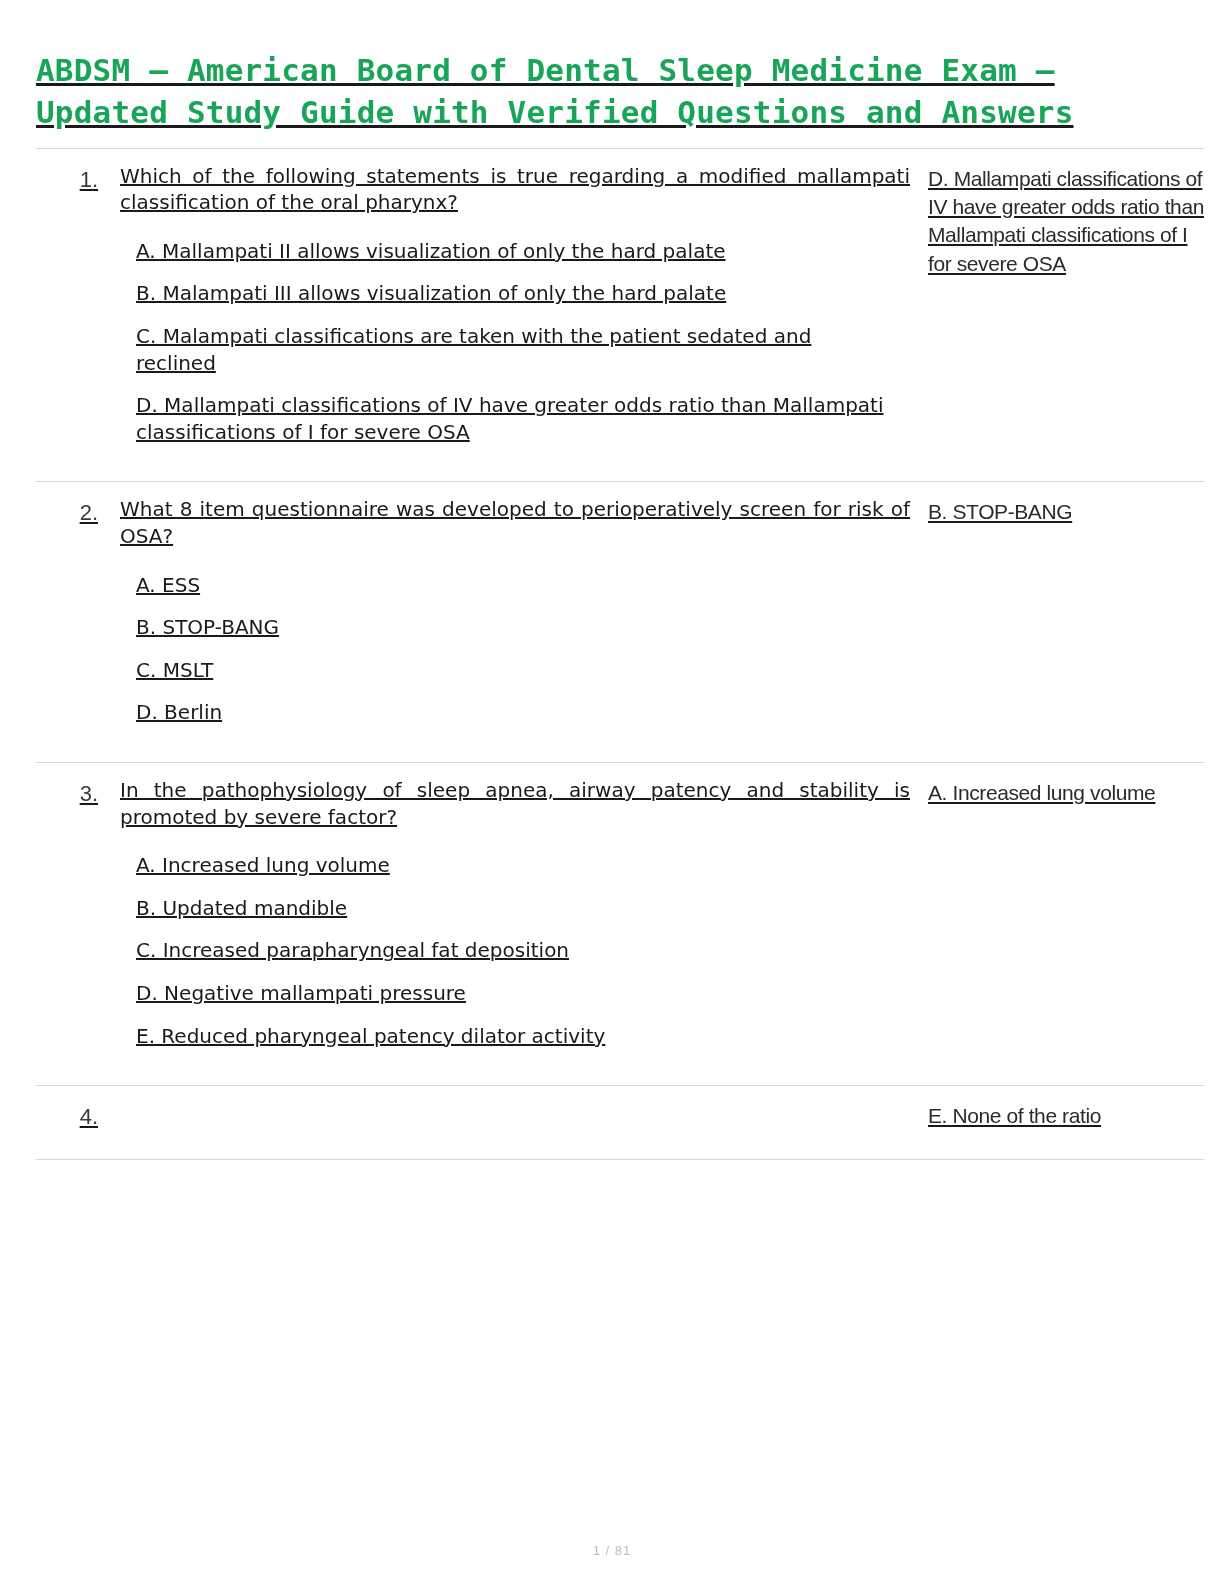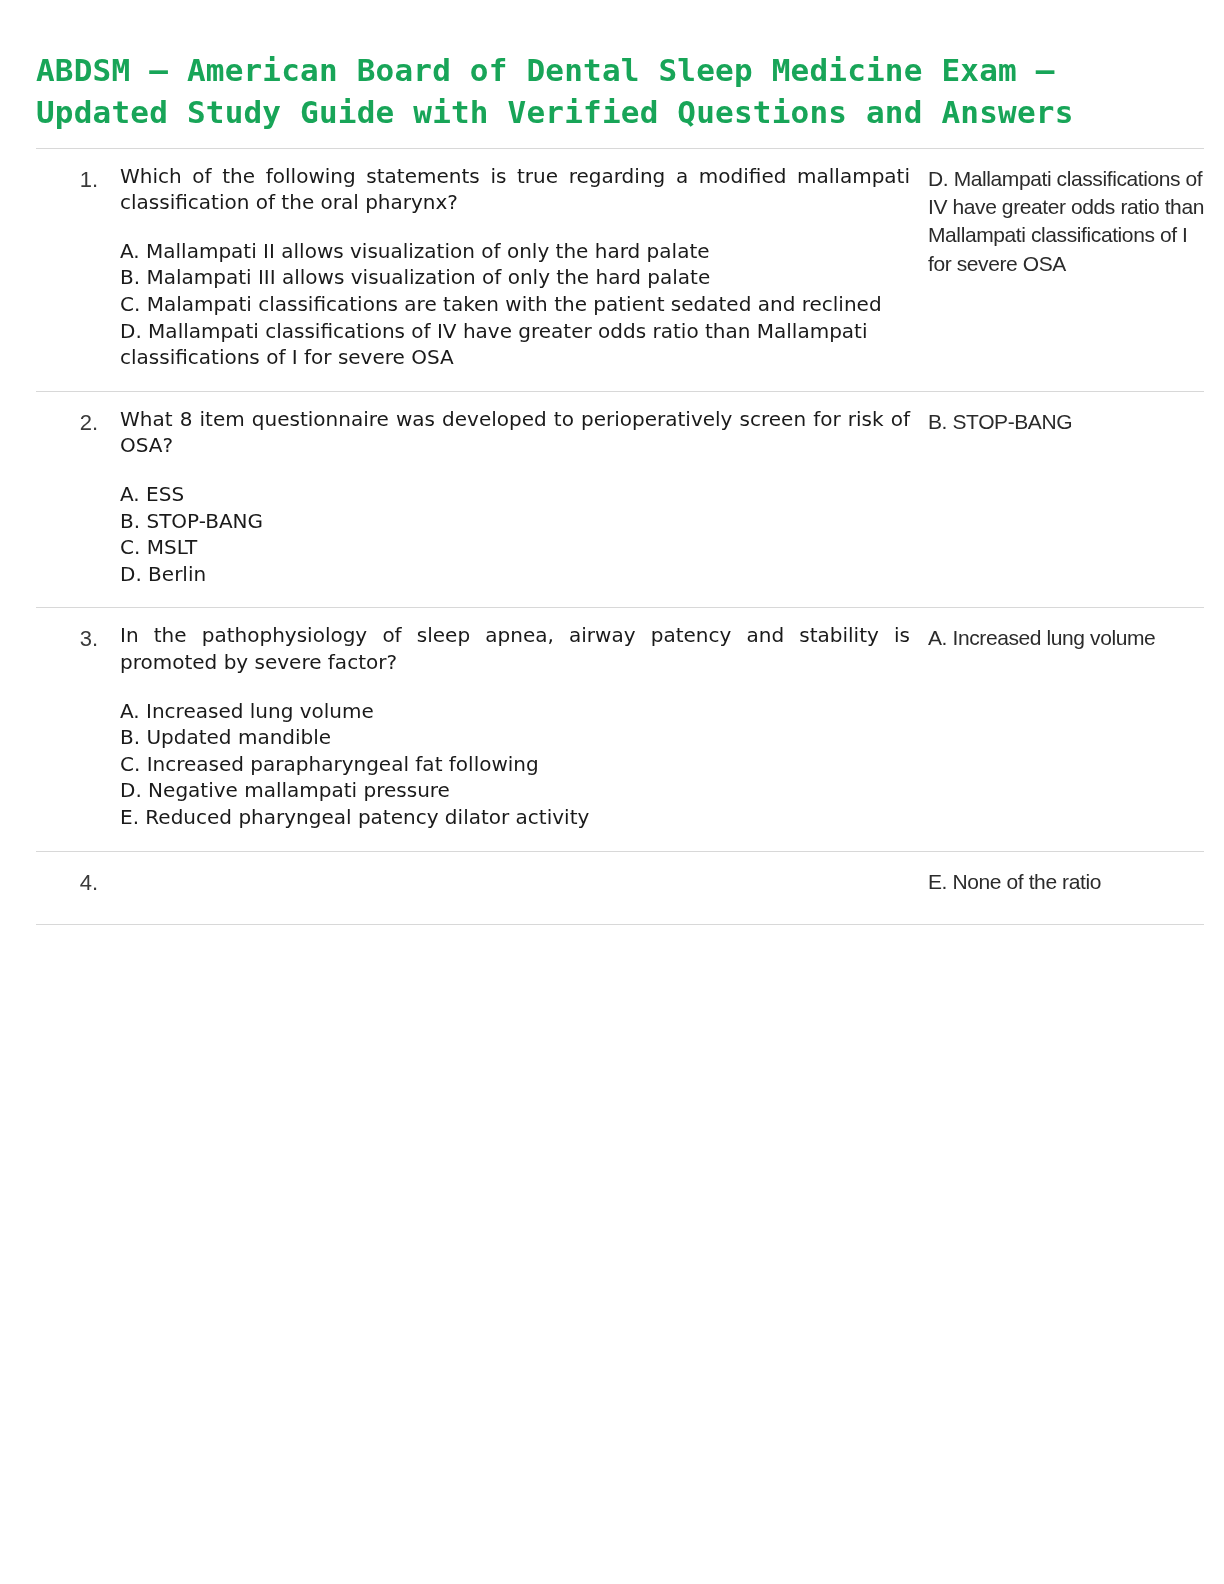--- a/index.html
+++ b/index.html
@@ -14,20 +14,21 @@
     color: #1a1a1a;
     position: relative;
     overflow: hidden;
   }
   .page {
     width: 1224px;
     height: 1584px;
     box-sizing: border-box;
     padding: 40px 20px 0 36px;
     position: relative;
+    text-decoration: underline;
   }
   .doc-title {
     color: #18a558;
     font-family: "DejaVu Sans Mono", monospace;
     font-size: 31px;
     font-weight: bold;
     line-height: 1.35;
     letter-spacing: 0.2px;
     margin: 10px 0 14px 0;
     white-space: pre-line;
@@ -68,21 +69,21 @@
     letter-spacing: -0.4px;
     padding-top: 16px !important;
   }
   .q-stem {
     margin: 0 0 22px 0;
     text-align: justify;
     text-justify: inter-word;
     hyphens: auto;
   }
   .opt {
-    margin: 0;
+    margin: 16px;
     line-height: 1.33;
   }
   .answer-text {
     margin: 0;
   }
   .last-row td {
     padding-bottom: 28px !important;
   }
   .footer {
     position: absolute;
@@ -137,21 +138,21 @@
           <p class="answer-text">B. STOP-BANG</p>
         </td>
       </tr>
 
       <tr class="qa-row">
         <td class="col-num">3.</td>
         <td class="col-q">
           <p class="q-stem">In the pathophysiology of sleep apnea, airway patency and stability is promoted by severe factor?</p>
           <p class="opt">A. Increased lung volume</p>
           <p class="opt">B. Updated mandible</p>
-          <p class="opt">C. Increased parapharyngeal fat following</p>
+          <p class="opt">C. Increased parapharyngeal fat deposition</p>
           <p class="opt">D. Negative mallampati pressure</p>
           <p class="opt">E. Reduced pharyngeal patency dilator activity</p>
         </td>
         <td class="col-a">
           <p class="answer-text">A. Increased lung volume</p>
         </td>
       </tr>
 
       <tr class="qa-row last-row">
         <td class="col-num">4.</td>
@@ -161,13 +162,14 @@
         <td class="col-a">
           <p class="answer-text">E. None of the ratio</p>
         </td>
       </tr>
 
     </tbody>
   </table>
 
   <div class="bottom-rule"></div>
 
+  <div class="footer">1 / 81</div>
 </div>
 
 </body></html>

